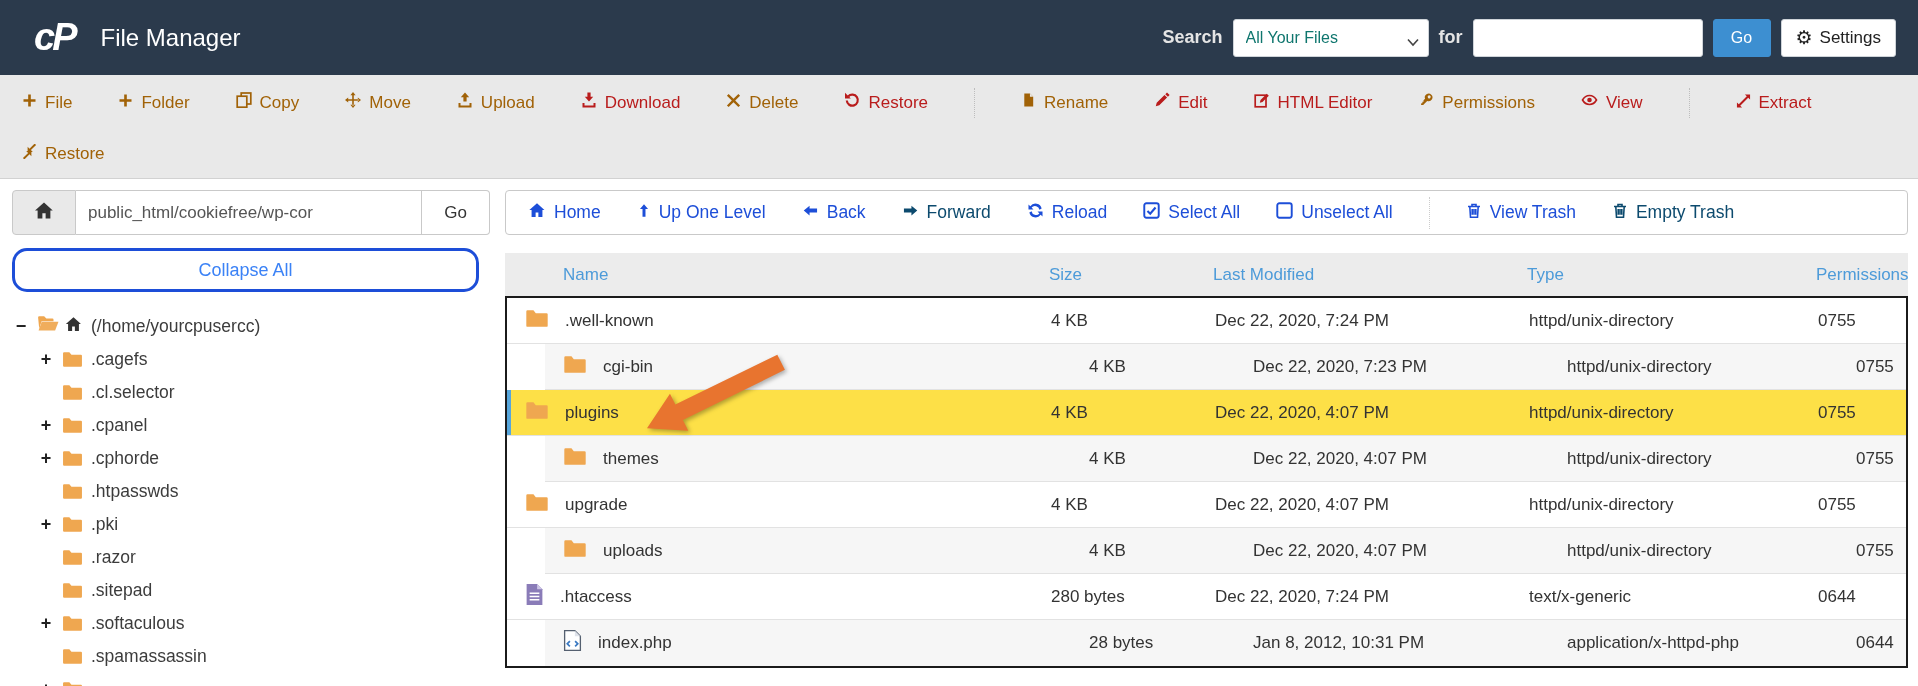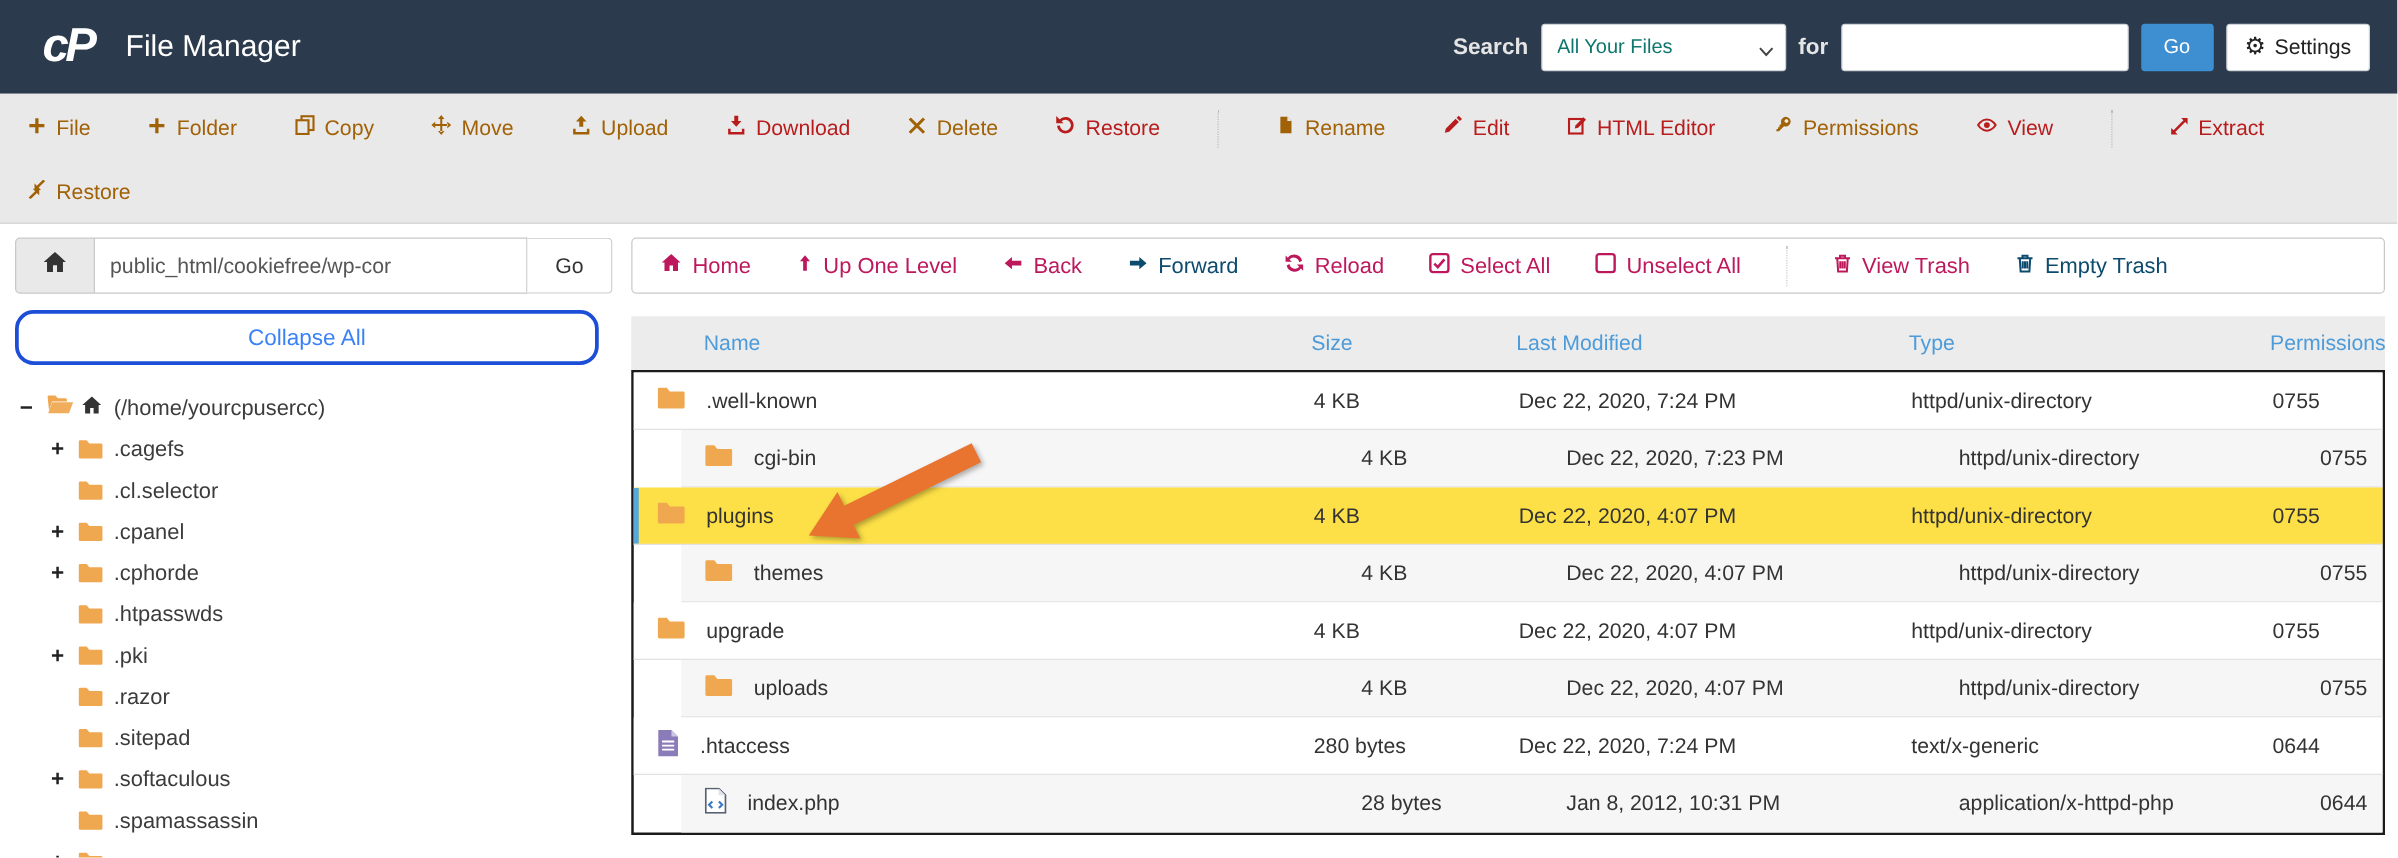--- a/index.html
+++ b/index.html
@@ -59,21 +59,21 @@
     cursor:pointer; }
   .tree-row.child { padding-left:25px; }
   .expander { width:18px; font-size:18px; font-weight:bold; color:#222; text-align:center;
     margin-right:7px; }
   .tree-ico { margin-right:8px; display:flex; align-items:center; gap:5px; }
 
   
   .panel { position:absolute; left:505px; top:190px; width:1403px; }
   .files-nav { height:45px; background:#fff; border:1px solid #c9c9c9; border-radius:4px;
     display:flex; align-items:center; padding:0 22px; gap:36px; }
-  .nitem { display:flex; align-items:center; gap:8px; font-size:17.5px; color:#be185d;
+  .nitem { display:flex; align-items:center; gap:8px; font-size:17.5px; color:#1d4ed8;
     cursor:pointer; white-space:nowrap; }
   .nitem.disabled { color:#0c4a6e; cursor:default; }
   .nav-sep { width:1px; height:32px; border-left:1px dotted #cccccc; }
 
   .grid { display:grid; grid-template-columns:515px 150px 300px 275px 1fr; align-items:center;gap:14px; }
   .files-table { margin-top:18px; }
   .tbl-head { height:43px; background:#ececec; color:#4d9bd9; font-size:17px; }
   .tbl-head .hc { padding-left:15px; }
   .tbl-head .hc.name { padding-left:58px; }
   .tbl-body { border:2px solid #1b1b1b; background:#fff; }

